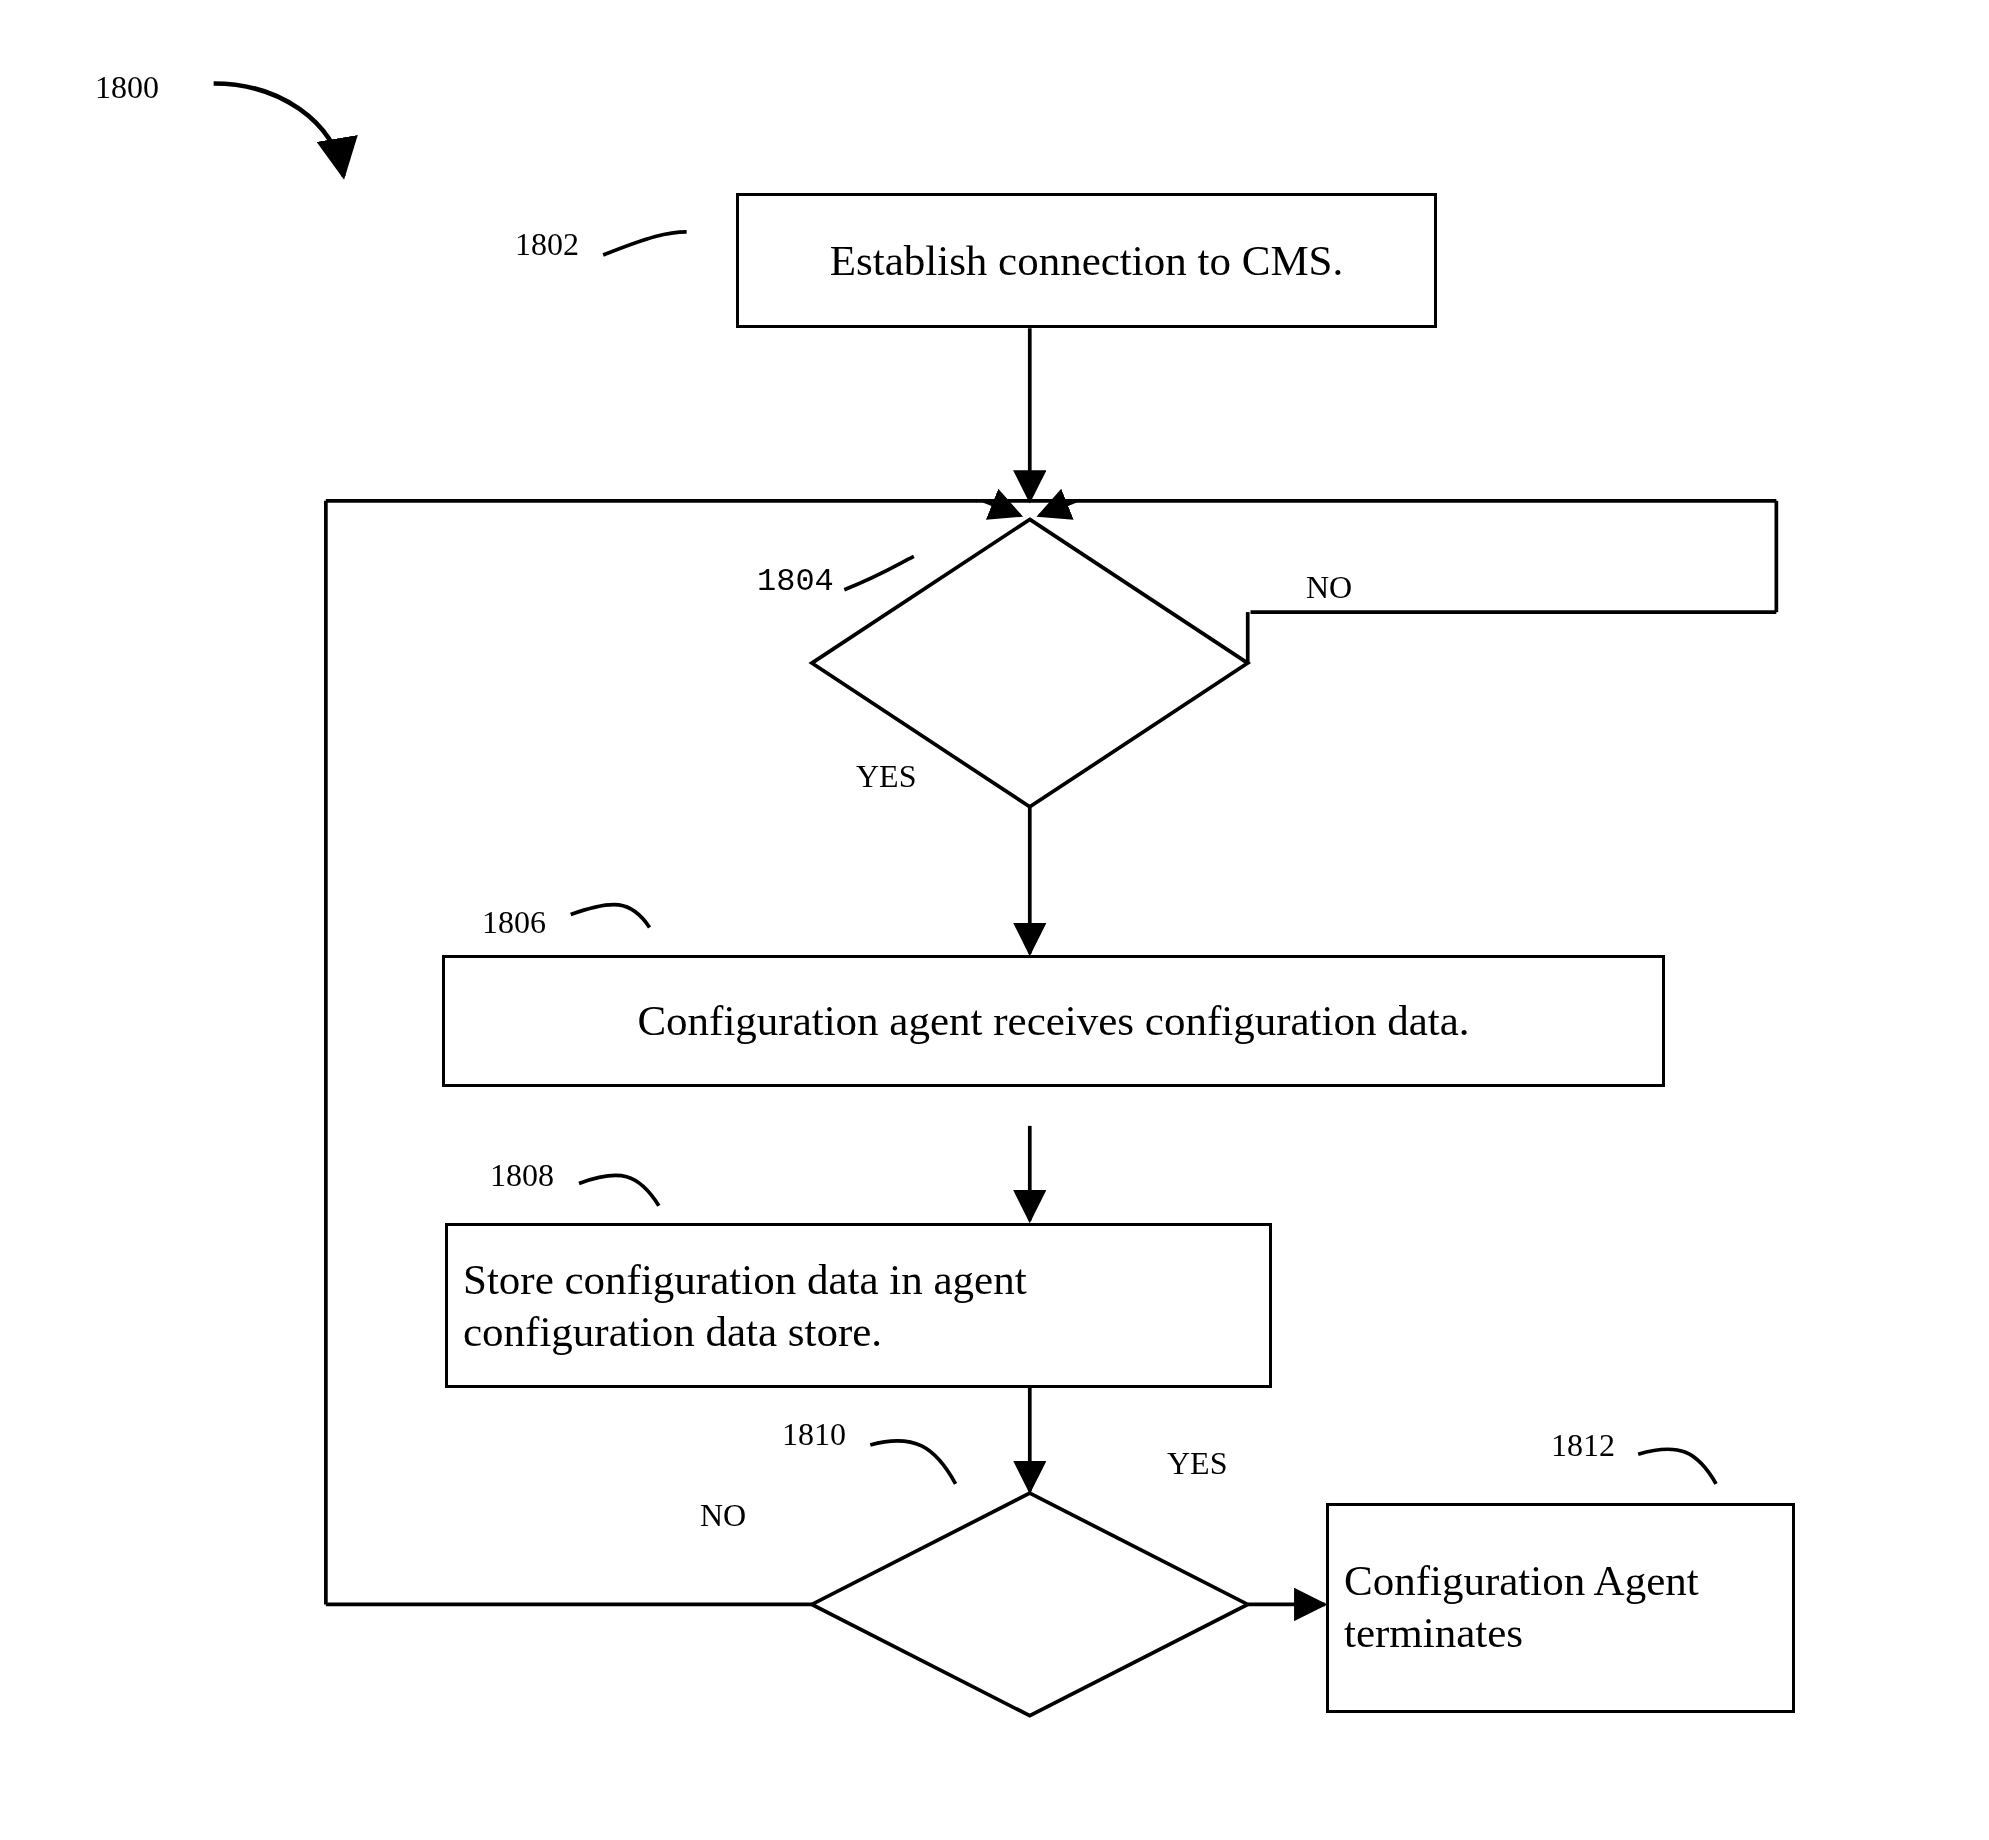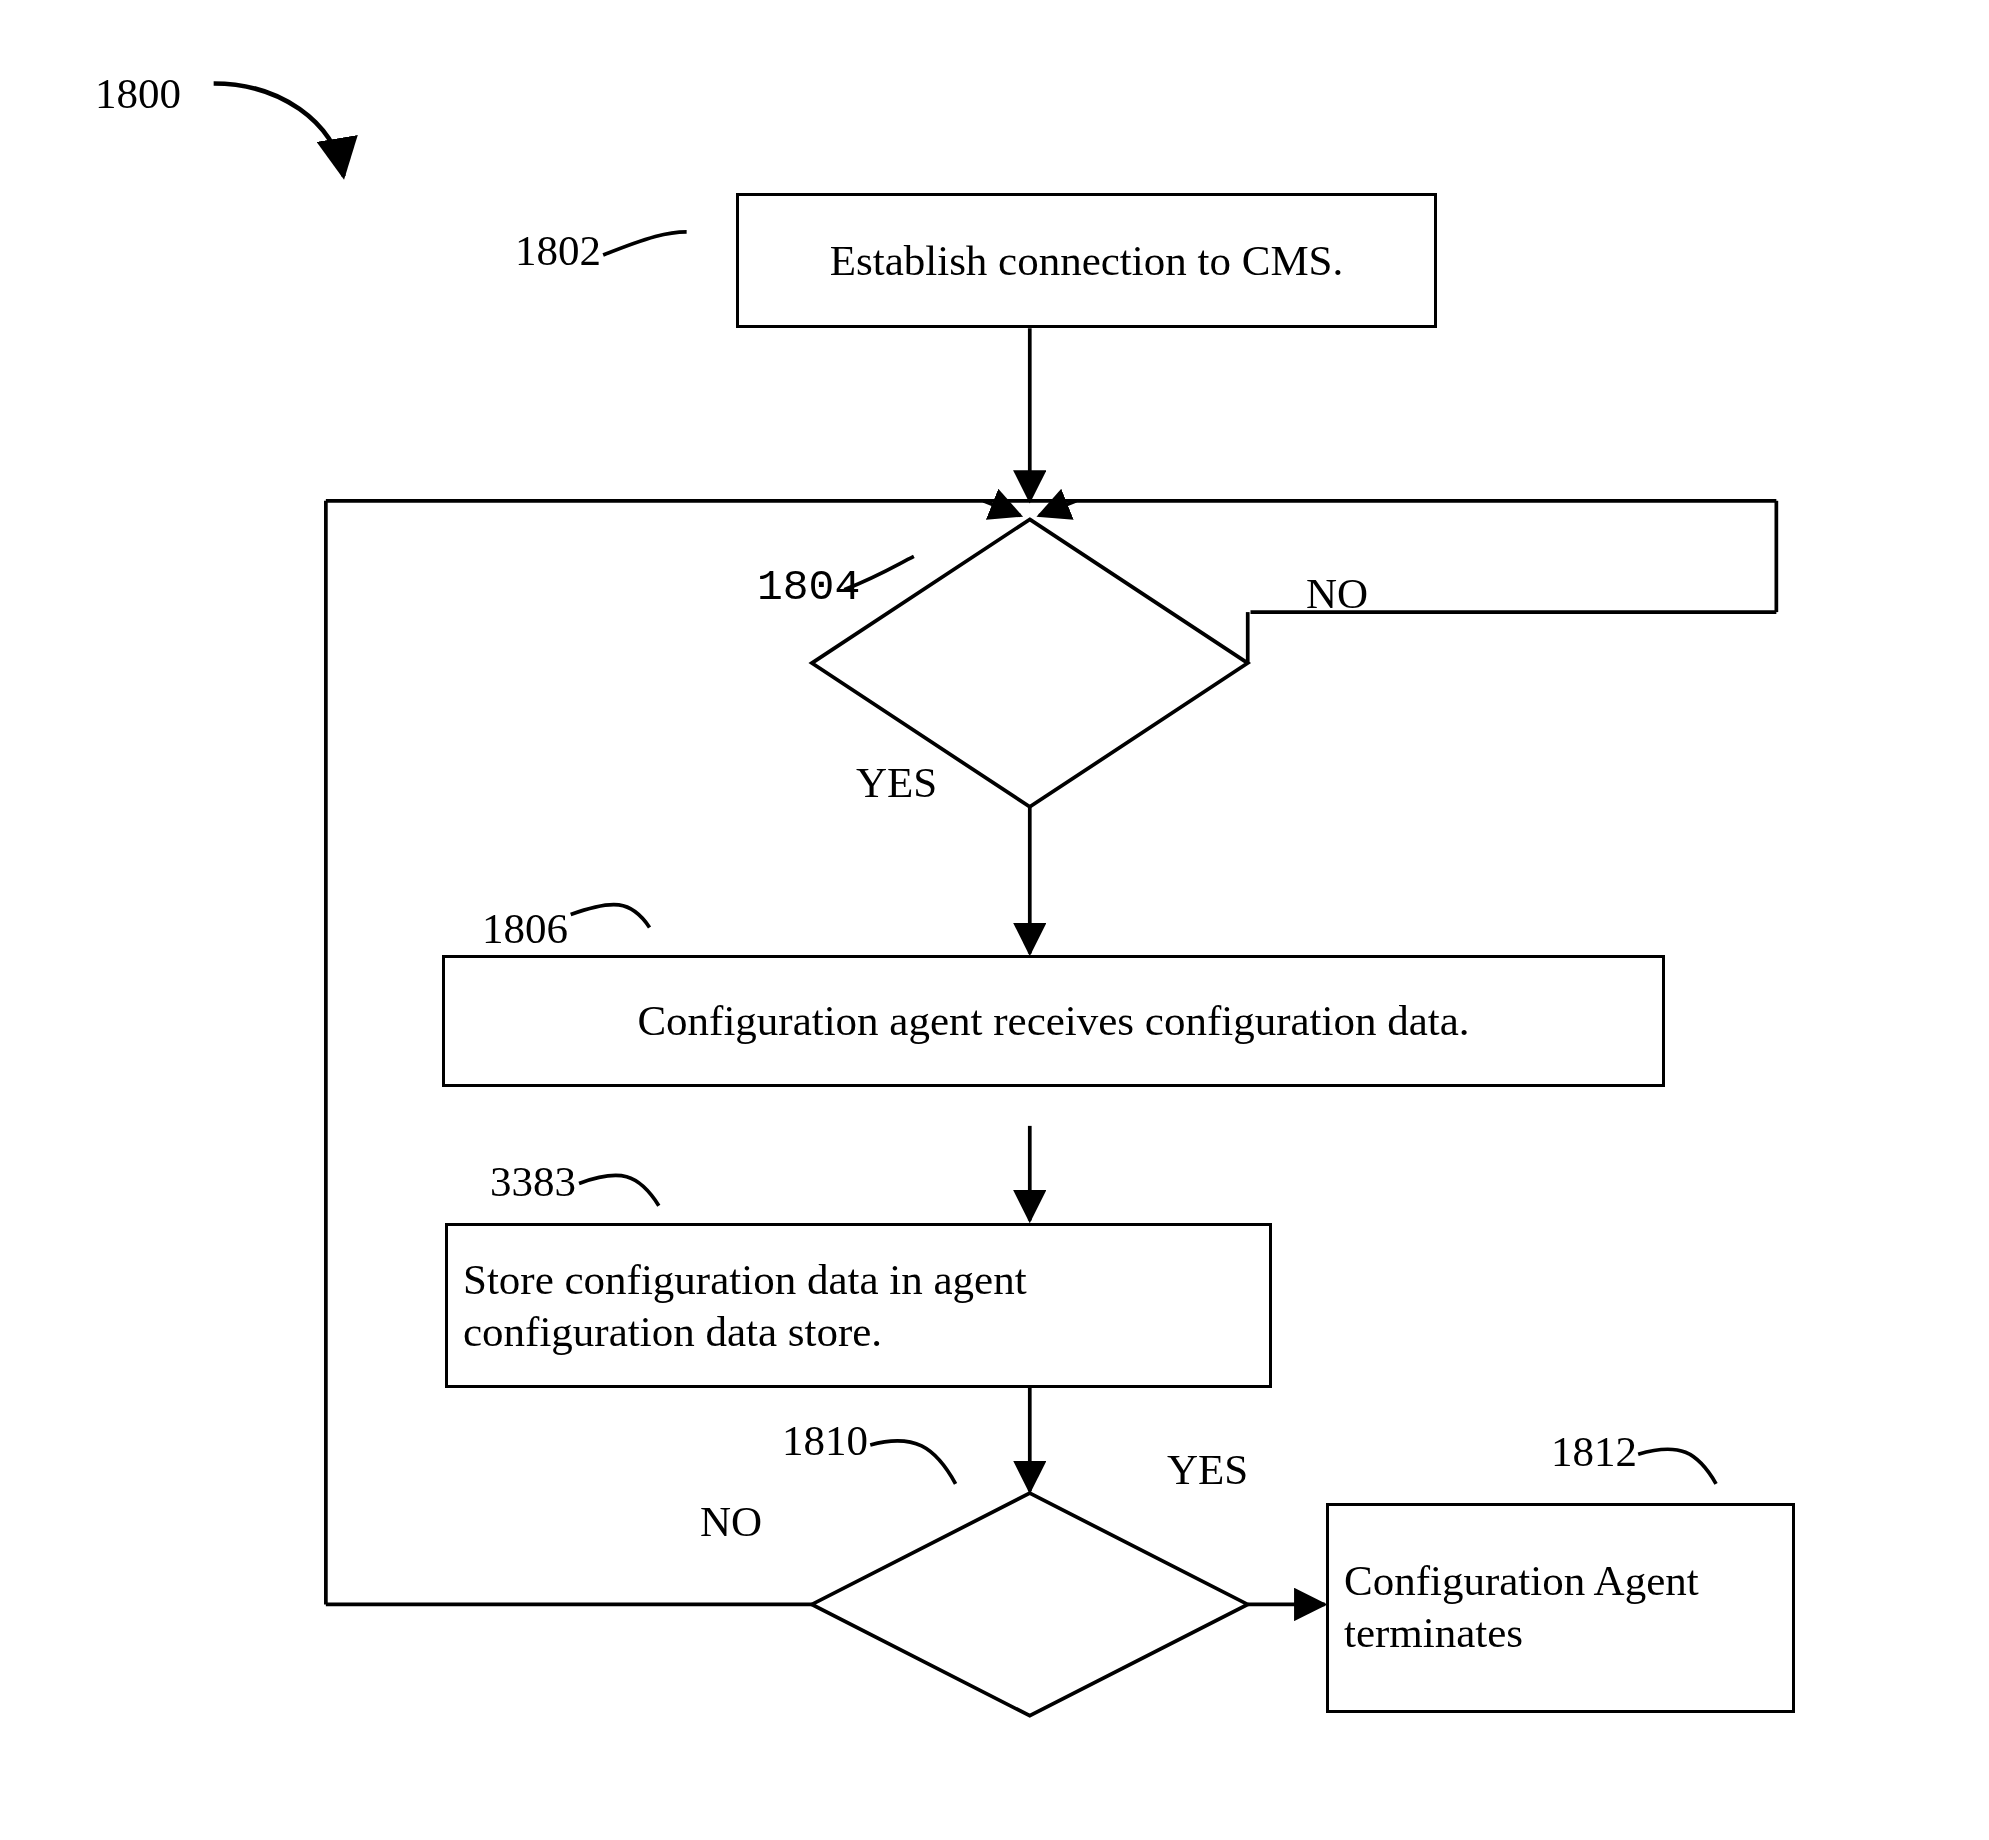--- a/index.html
+++ b/index.html
@@ -23,21 +23,21 @@
     text-align: left;
     padding: 9.3px 15px;
     box-sizing: border-box;
   }
   .box .txt {
     font-size: 43px;
     line-height: 1.2;
   }
   .label {
     position: absolute;
-    font-size: 43px;
+    font-size: 32px;
     line-height: 1.1;
     white-space: nowrap;
   }
   svg.overlay {
     position: absolute;
     left: 0; top: 0;
     width: 1990px;
     height: 1840px;
     pointer-events: none;
   }
@@ -61,21 +61,21 @@
   <div class="label" style="left:515px; top:227px;" data-name="step-1802-ref">1802</div>
 
   <div class="box" style="left:442px; top:955px; width:1223px; height:132px; justify-content:center;" data-name="step-1806">
     <div class="txt" data-name="step-1806-text">Configuration agent receives configuration data.</div>
   </div>
   <div class="label" style="left:482px; top:889px;margin-top:16px;" data-name="step-1806-ref">1806</div>
 
   <div class="box" style="left:445px; top:1223px; width:827px; height:165px; justify-content:center;" data-name="step-1808">
     <div class="txt" data-name="step-1808-text">Store configuration data in agent configuration data store.</div>
   </div>
-  <div class="label" style="left:490px; top:1158px;" data-name="step-1808-ref">3383</div>
+  <div class="label" style="left:490px; top:1158px;" data-name="step-1808-ref">1808</div>
 
   <div class="box" style="left:1326px; top:1503px; width:469px; height:210px; justify-content:flex-start; align-items:flex-start; padding-top:49px;" data-name="step-1812">
     <div class="txt" data-name="step-1812-text">Configuration Agent terminates</div>
   </div>
   <div class="label" style="left:1551px; top:1428px;" data-name="step-1812-ref">1812</div>
 
   <div class="diamond-text" style="position:absolute; left:874px; top:610px; width:315px;" data-name="decision-1804-text">Configuration data?</div>
   <div class="label" style="left:757px; top:564px;font-family:Liberation Mono, monospace;" data-name="decision-1804-ref">1804</div>
   <div class="label" style="left:856px; top:759px;" data-name="decision-1804-yes">YES</div>
   <div class="label" style="left:1306px; top:570px;" data-name="decision-1804-no">NO</div>

